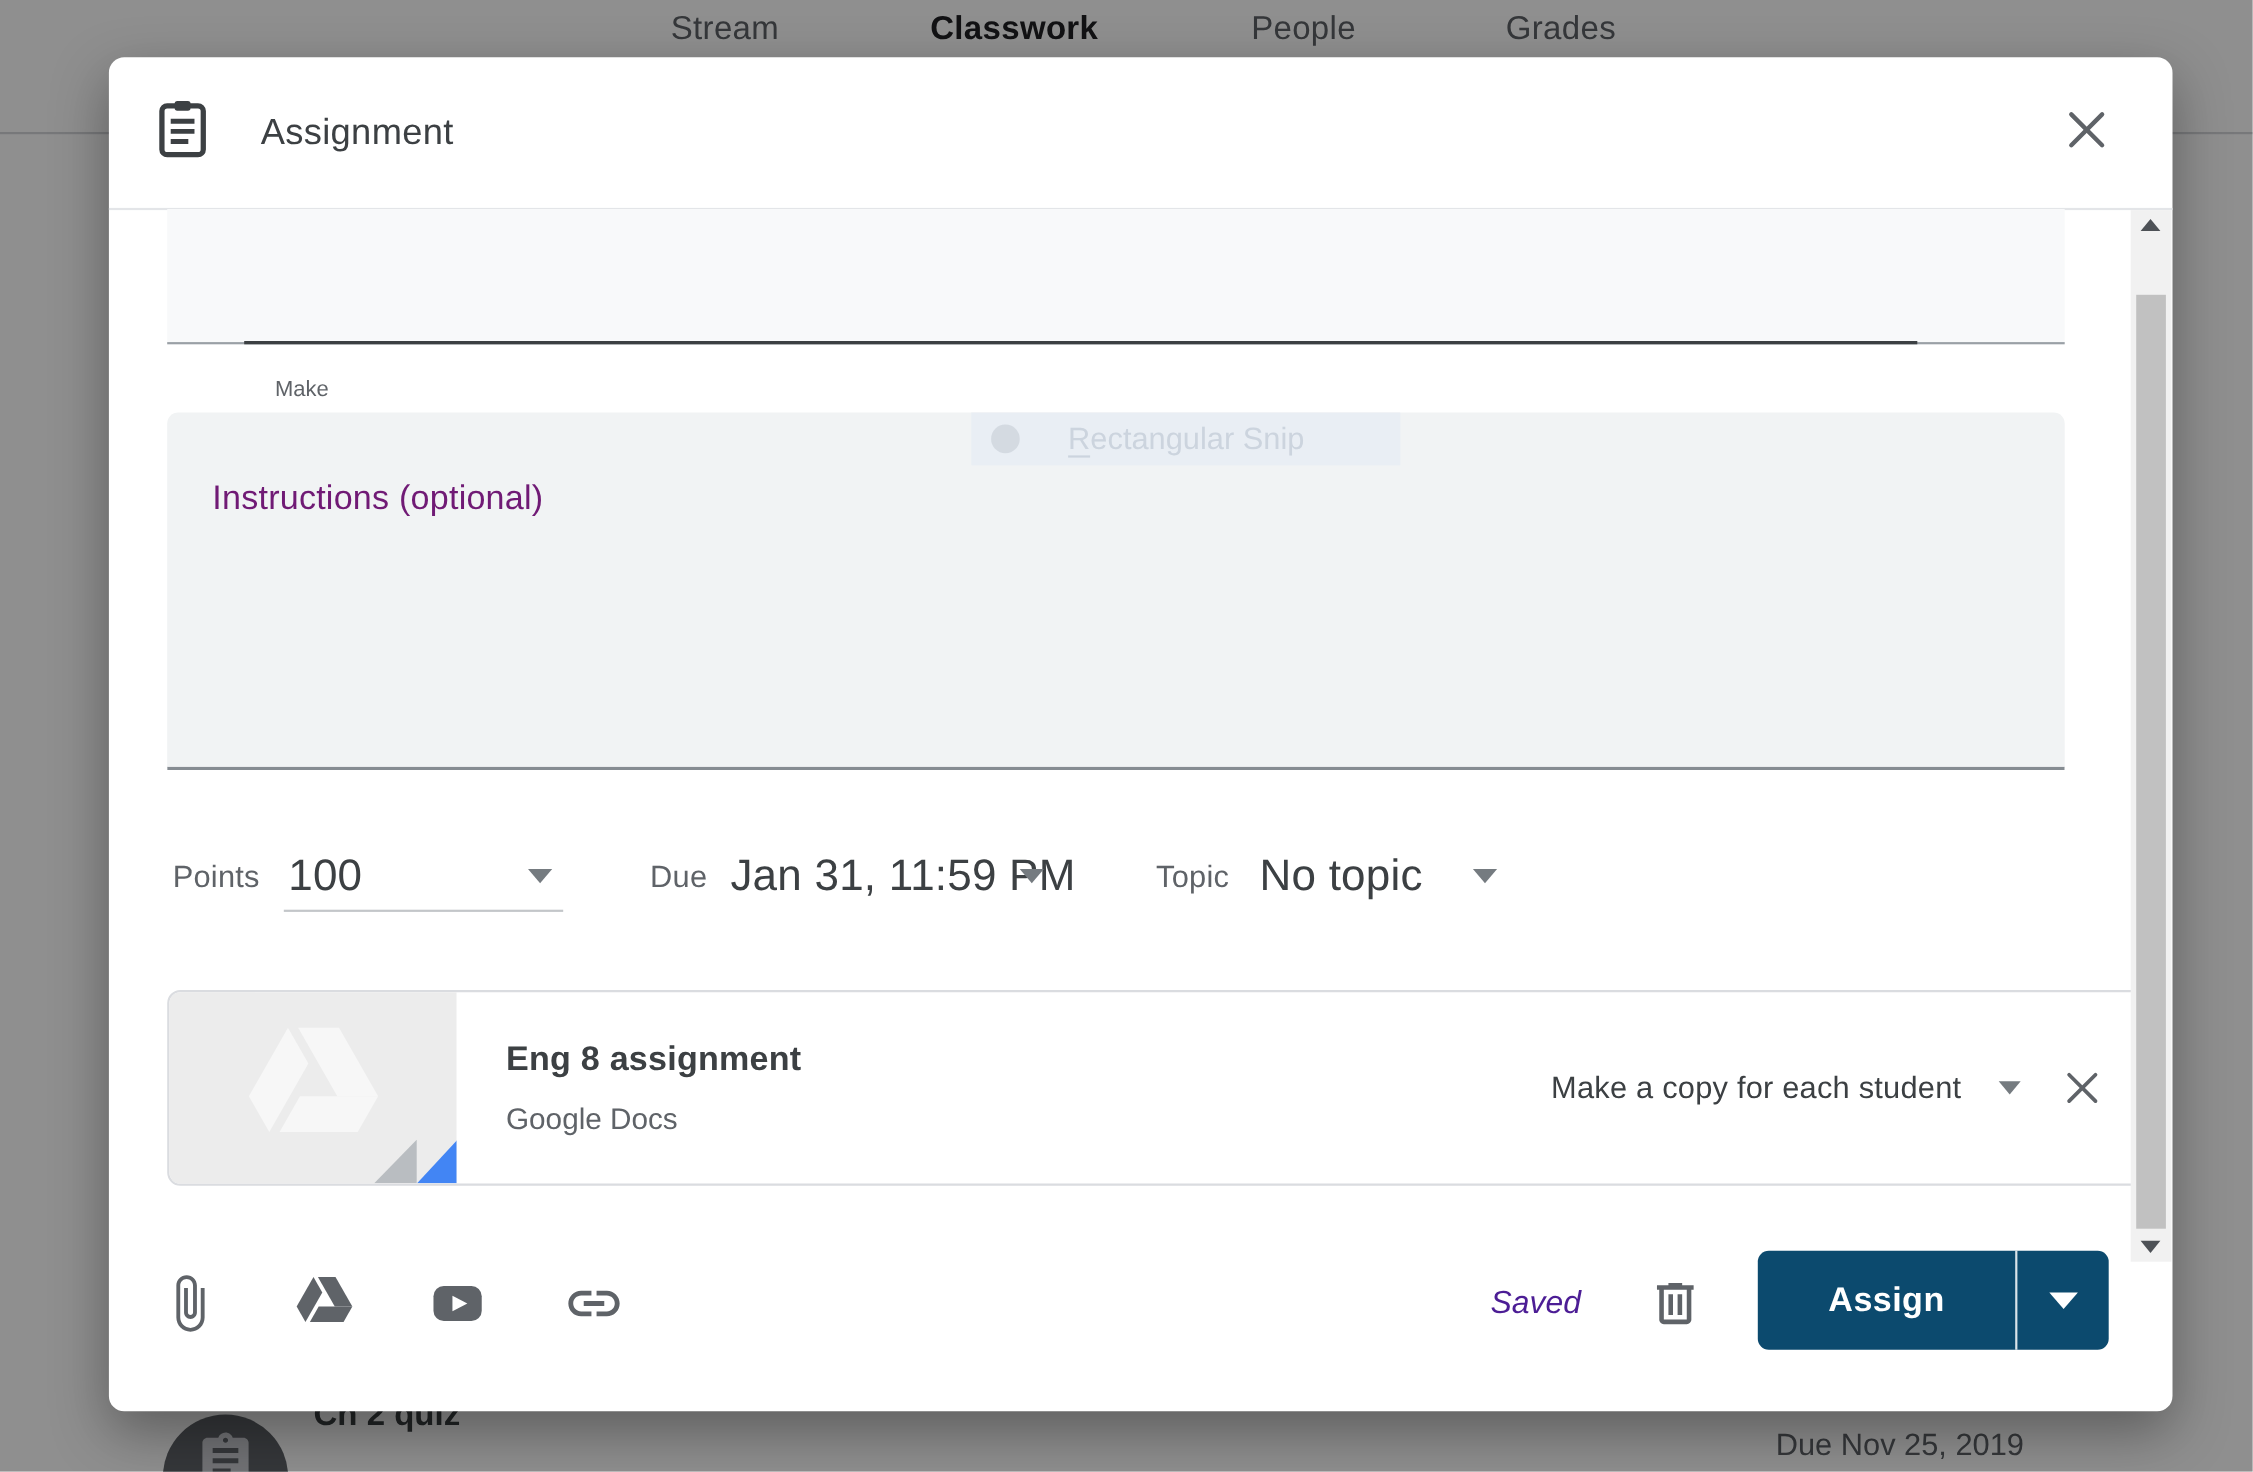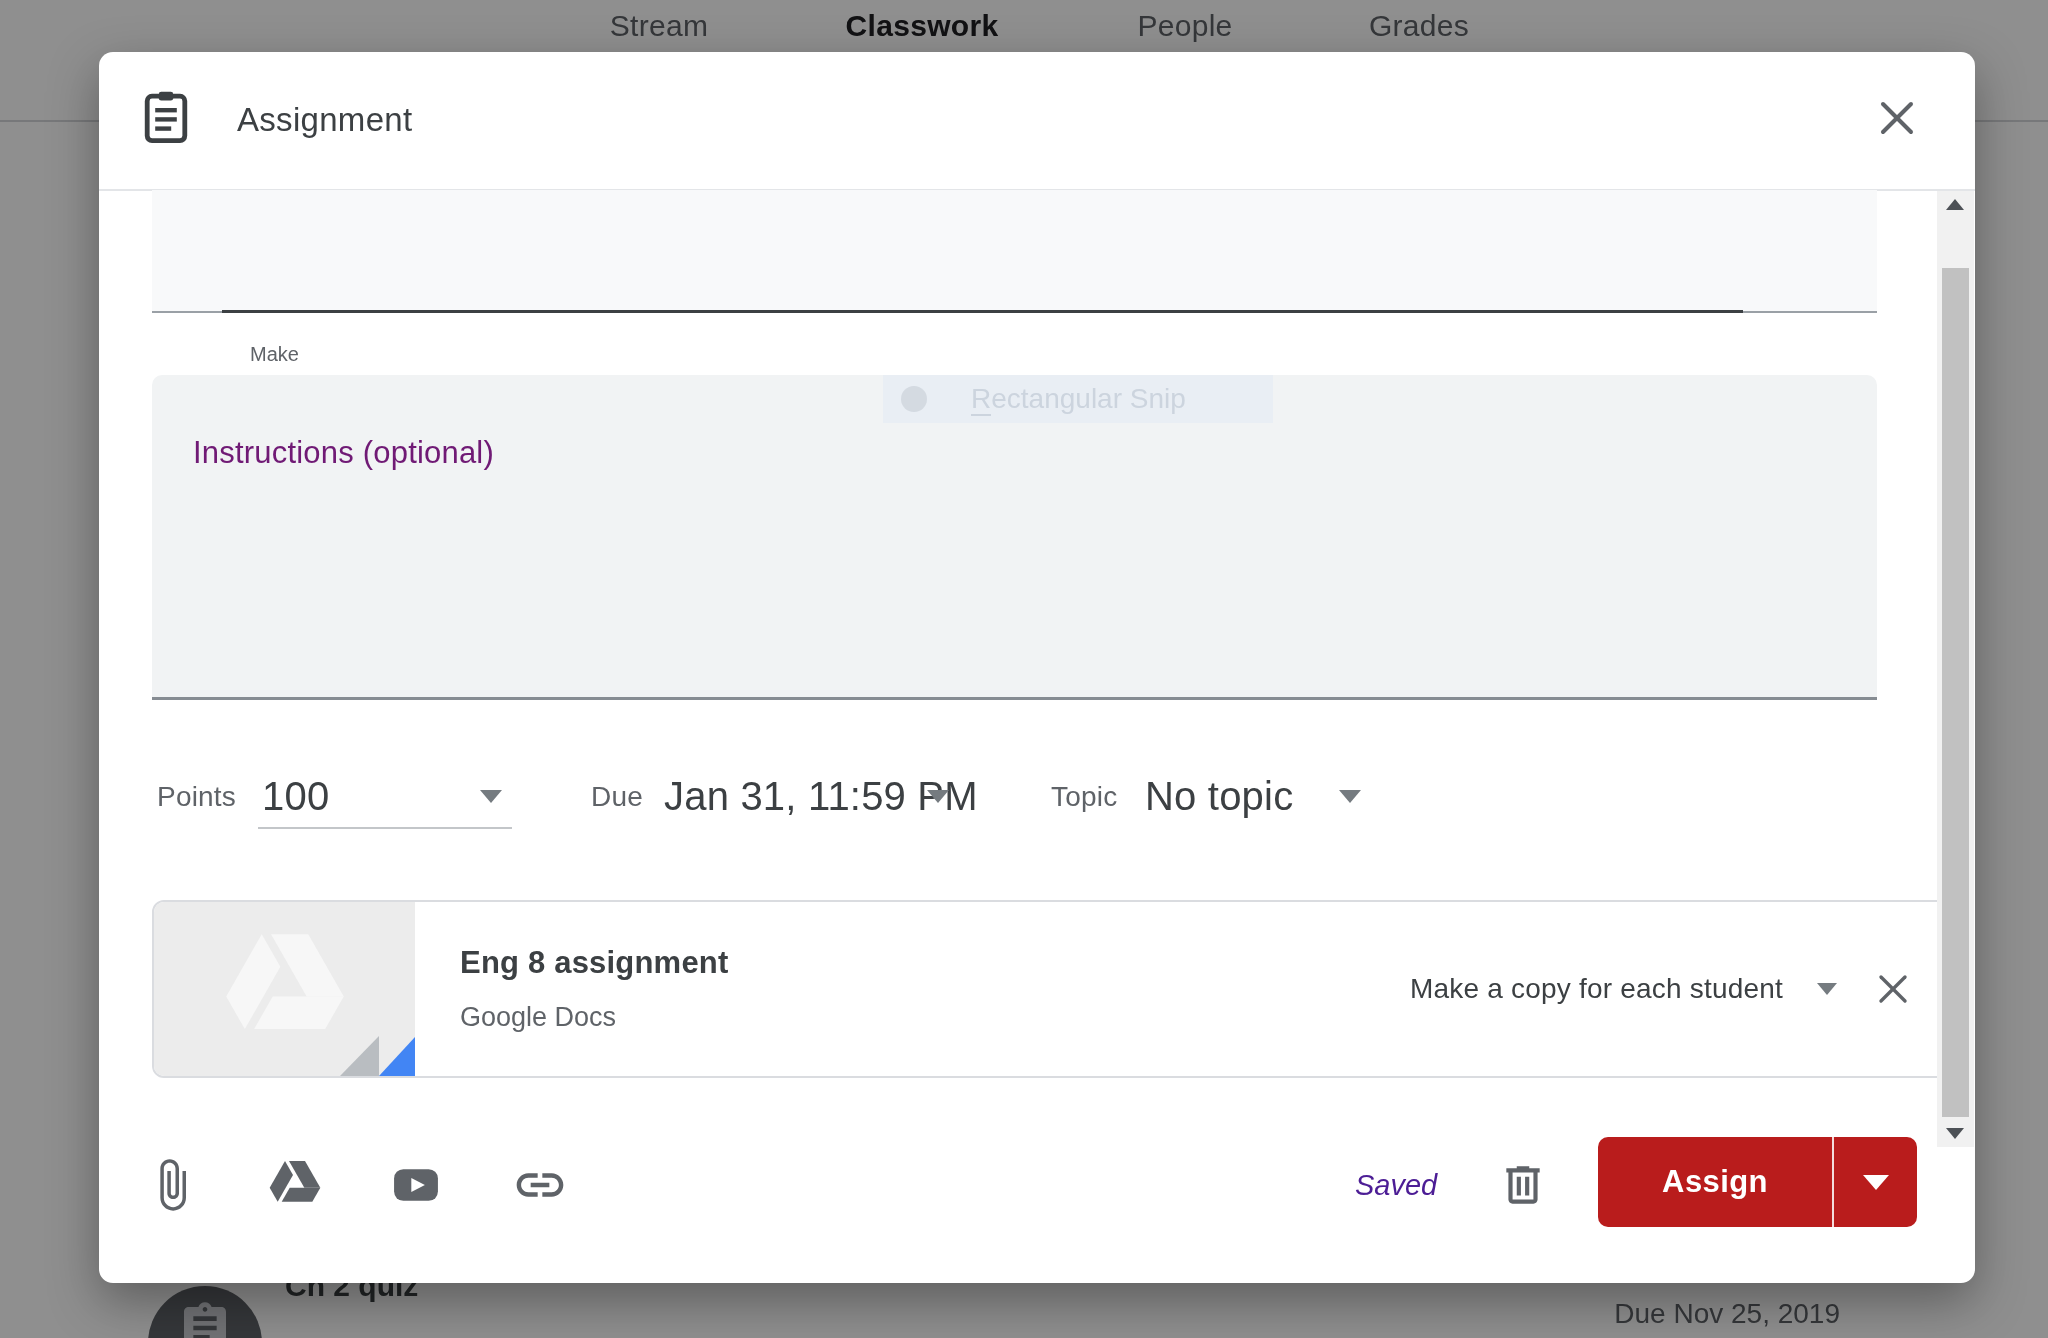--- a/index.html
+++ b/index.html
@@ -58,21 +58,21 @@
   .card-sub { position:absolute; left:306px; top:96px; height:38px; line-height:38px; font-size:27px; color:#5f6368; }
   .card-right { position:absolute; right:40px; top:0; height:174px; display:flex; align-items:center; gap:34px; }
   .card-option { font-size:28px; color:#3c4043; letter-spacing:.2px; cursor:pointer; }
   .tri-inline { width:0; height:0; border-left:10px solid transparent; border-right:10px solid transparent; border-top:12px solid #757b80; cursor:pointer; }
   .card-close { width:44px; height:44px; cursor:pointer; }
 
   
   .ftr-btn { position:absolute; top:1105px; width:56px; height:56px; cursor:pointer; }
   .saved { position:absolute; left:1256px; top:1112px; height:42px; line-height:42px; font-size:29px; font-style:italic; color:#4c1d95; }
   .trash { position:absolute; left:1399px; top:1108px; width:50px; height:50px; cursor:pointer; }
-  .assign { position:absolute; left:1499px; top:1085px; width:319px; height:90px; background:#b91c1c; border-radius:10px; display:flex; cursor:pointer; }
+  .assign { position:absolute; left:1499px; top:1085px; width:319px; height:90px; background:#0c4a6e; border-radius:10px; display:flex; cursor:pointer; }
   .assign-main { width:234px; display:flex; align-items:center; justify-content:center; }
   .assign-label { font-size:31px; font-weight:bold; color:#ffffff; letter-spacing:.4px; }
   .assign-sep { width:2px; background:rgba(255,255,255,0.85); margin:0; }
   .assign-arrow { flex:1; display:flex; align-items:center; justify-content:center; }
   .assign-arrow .w-tri { width:0; height:0; border-left:13px solid transparent; border-right:13px solid transparent; border-top:15px solid #ffffff; }
 
   
   .sb-track { position:absolute; left:1838px; top:139px; width:37px; height:956px; background:#f1f1f1; }
   .sb-up { position:absolute; left:9px; top:8px; width:0; height:0; border-left:9px solid transparent; border-right:9px solid transparent; border-bottom:11px solid #4d5156; cursor:pointer; }
   .sb-down { position:absolute; left:9px; bottom:8px; width:0; height:0; border-left:9px solid transparent; border-right:9px solid transparent; border-top:11px solid #4d5156; cursor:pointer; }

